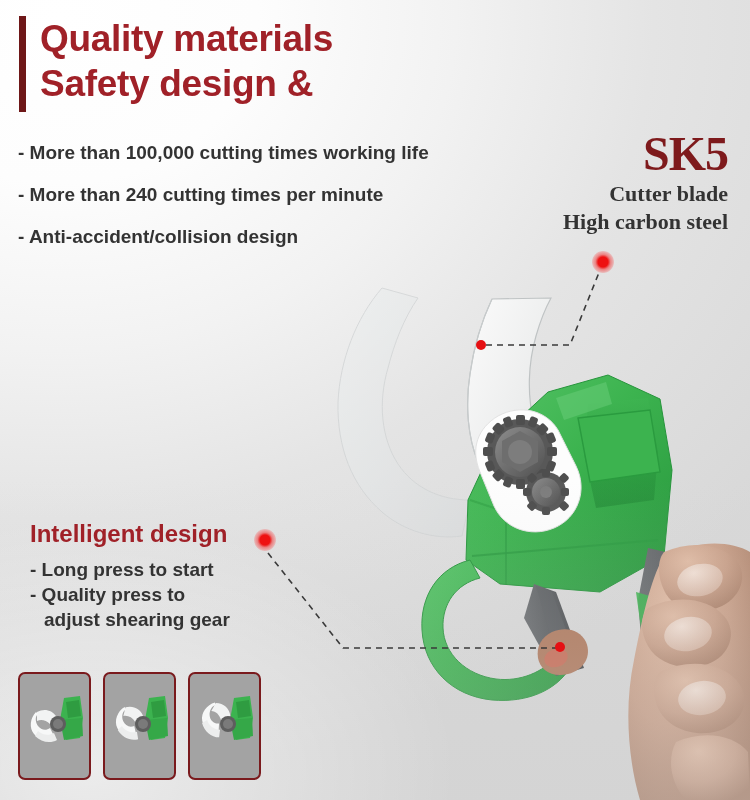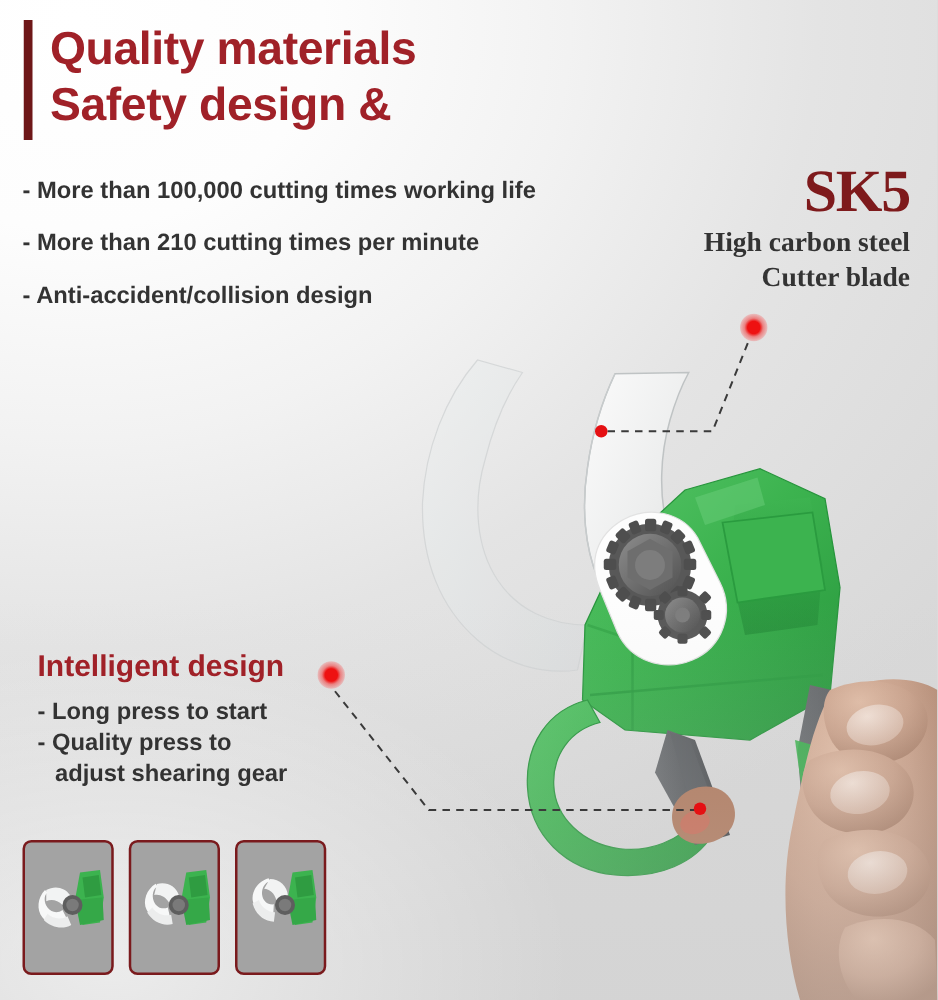--- a/index.html
+++ b/index.html
@@ -250,28 +250,28 @@
   <div id="headline">
     <div id="accent-bar"></div>
     <div id="headline-text">
       <div class="h-line">Quality materials</div>
       <div class="h-line">Safety design &amp;</div>
     </div>
   </div>
 
   <div id="features">
     <div class="feat">- More than 100,000 cutting times working life</div>
-    <div class="feat">- More than 210 cutting times per minute</div>
+    <div class="feat">- More than 240 cutting times per minute</div>
     <div class="feat">- Anti-accident/collision design</div>
   </div>
 
   <div id="sk5-block">
     <div id="sk5-title">SK5</div>
+    <div class="sk5-sub">Cutter blade</div>
     <div class="sk5-sub">High carbon steel</div>
-    <div class="sk5-sub">Cutter blade</div>
   </div>
 
   <div id="intel-block">
     <div id="intel-title">Intelligent design</div>
     <div id="intel-list">
       <div class="intel-item">- Long press to start</div>
       <div class="intel-item">- Quality press to</div>
       <div class="intel-item intel-indent">adjust shearing gear</div>
     </div>
   </div>

